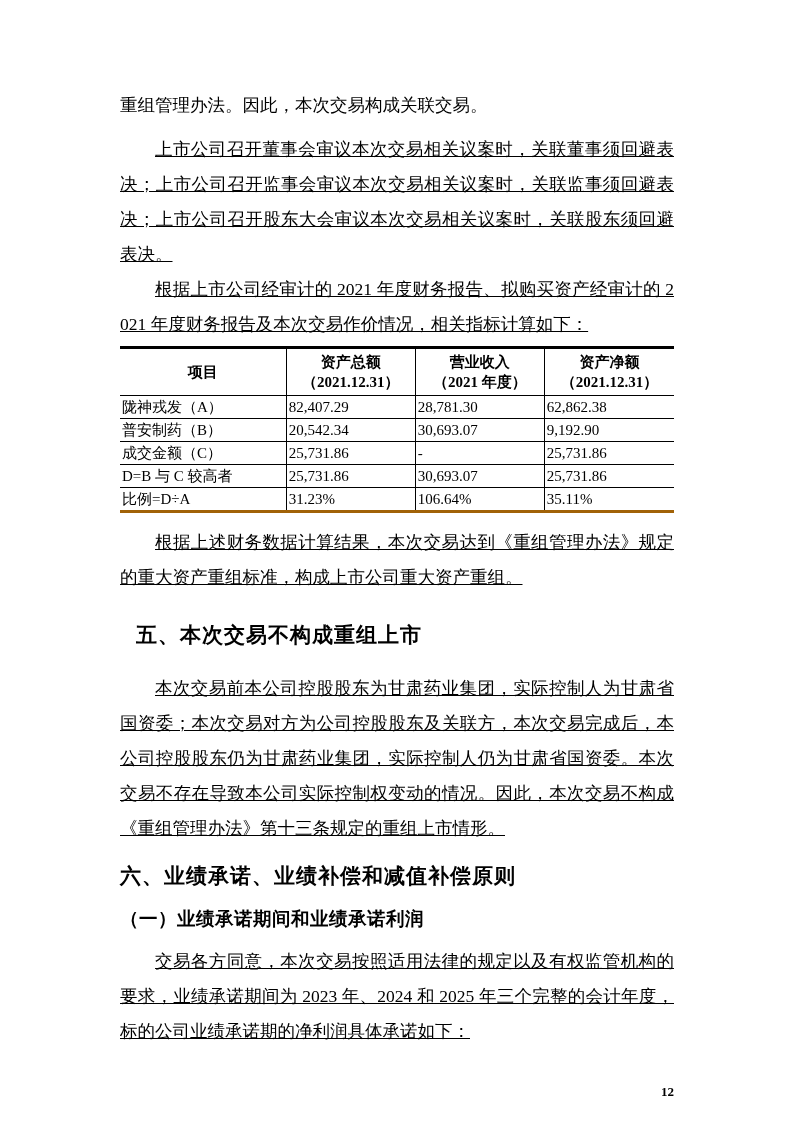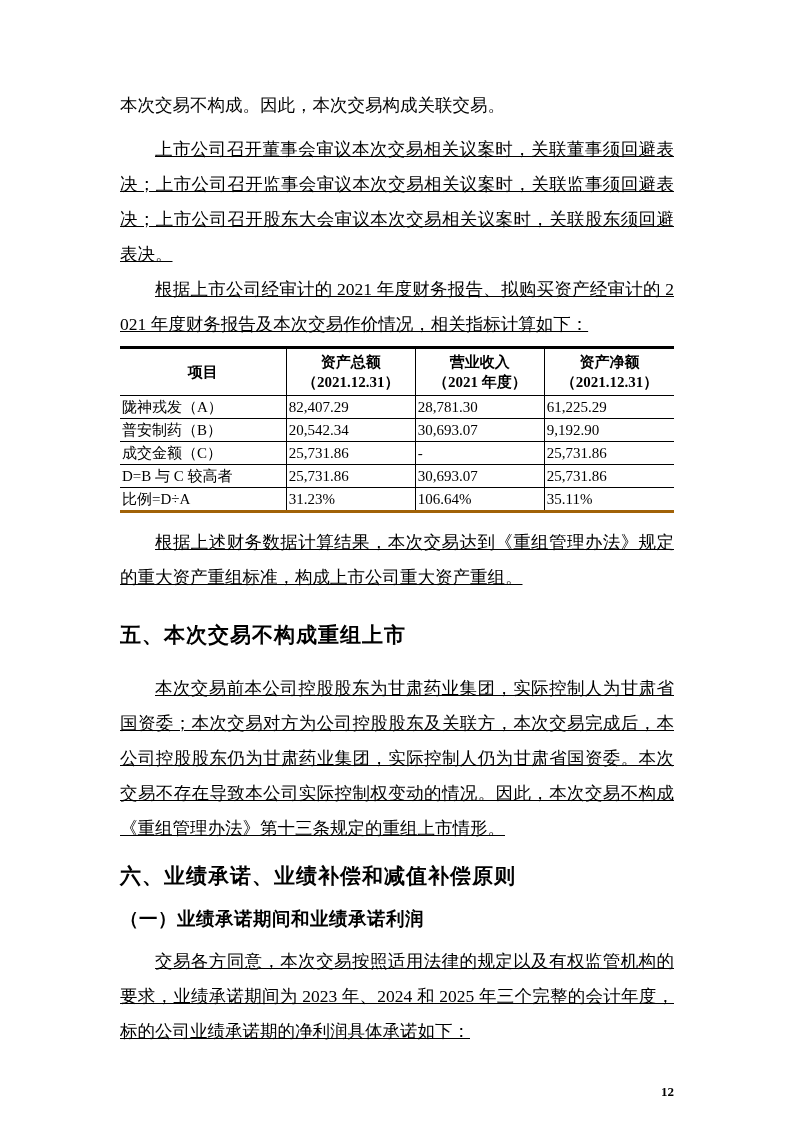--- a/index.html
+++ b/index.html
@@ -30,21 +30,21 @@
   p.body.sp{margin-top:9px;}
   .indent{text-indent:2em;text-decoration:underline;}
   h2.section{
     font-family:"Liberation Sans","DejaVu Sans",sans-serif;
     font-weight:bold;
     font-size:21px;
     line-height:28px;
     margin:16px 0 12px 0;
     letter-spacing:1px;
   }
-  h2.section.gap-lg{margin:26px 0 22px 0;}
+  h2.section.gap-lg{margin:26px 0 22px 16px;}
   h2.section.gap-six{margin:0 0 0 0;}
   h3.subsection{
     font-family:"Liberation Sans","DejaVu Sans",sans-serif;
     font-weight:bold;
     font-size:18.5px;
     line-height:26px;
     margin:16px 0 12px 0;
     letter-spacing:0.5px;
   }
   .unit-line{
@@ -91,21 +91,21 @@
     font-size:13px;
     font-weight:bold;
   }
 </style>
 </head>
 <body>
 
 <div class="page">
   <div class="content">
 
-    <p class="body">本次交易不构成。因此，本次交易构成关联交易。</p>
+    <p class="body">重组管理办法。因此，本次交易构成关联交易。</p>
 
     <p class="body sp indent">上市公司召开董事会审议本次交易相关议案时，关联董事须回避表决；上市公司召开监事会审议本次交易相关议案时，关联监事须回避表决；上市公司召开股东大会审议本次交易相关议案时，关联股东须回避表决。</p>
 
 
     <p class="body indent">根据上市公司经审计的 2021 年度财务报告、拟购买资产经审计的 2021 年度财务报告及本次交易作价情况，相关指标计算如下：</p>
 
 
     <table class="fin">
       <colgroup>
           <col class="c0">
@@ -131,21 +131,21 @@
             <div>资产净额</div>
               <div>（2021.12.31）</div>
           </th>
         </tr>
       </thead>
       <tbody>
         <tr>
           <td>陇神戎发（A）</td>
           <td>82,407.29</td>
           <td>28,781.30</td>
-          <td>61,225.29</td>
+          <td>62,862.38</td>
         </tr>
         <tr>
           <td>普安制药（B）</td>
           <td>20,542.34</td>
           <td>30,693.07</td>
           <td>9,192.90</td>
         </tr>
         <tr>
           <td>成交金额（C）</td>
           <td>25,731.86</td>

